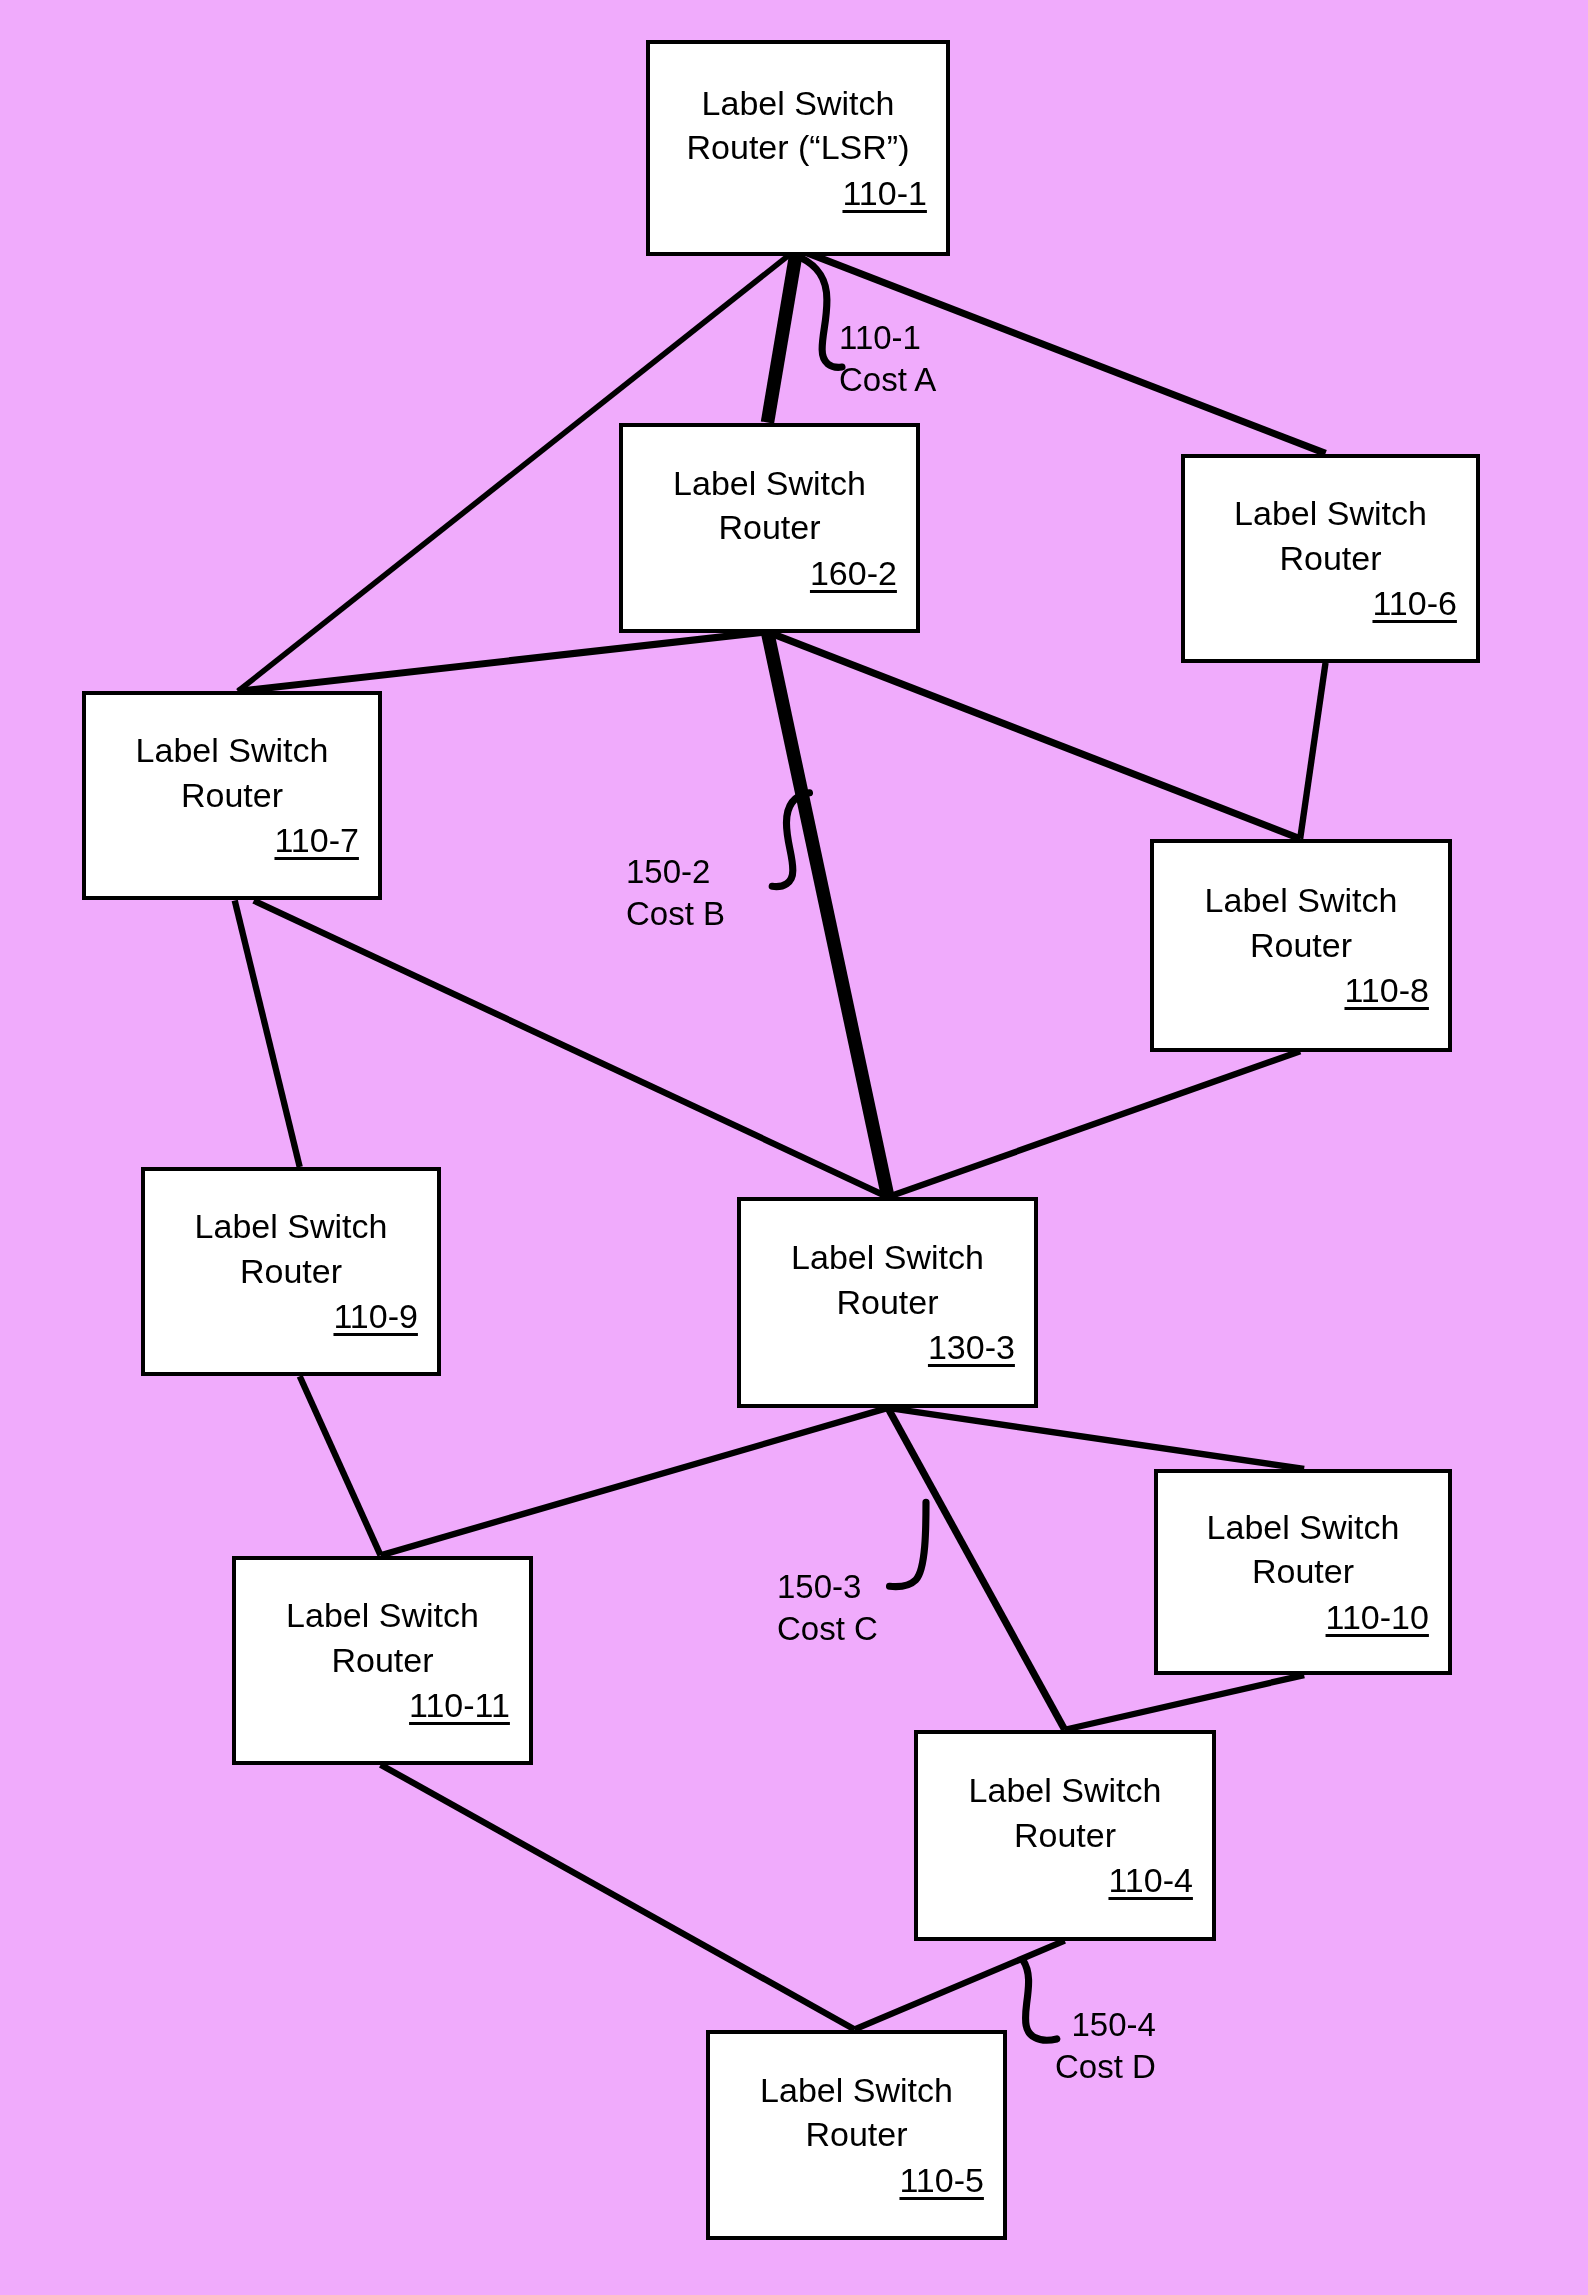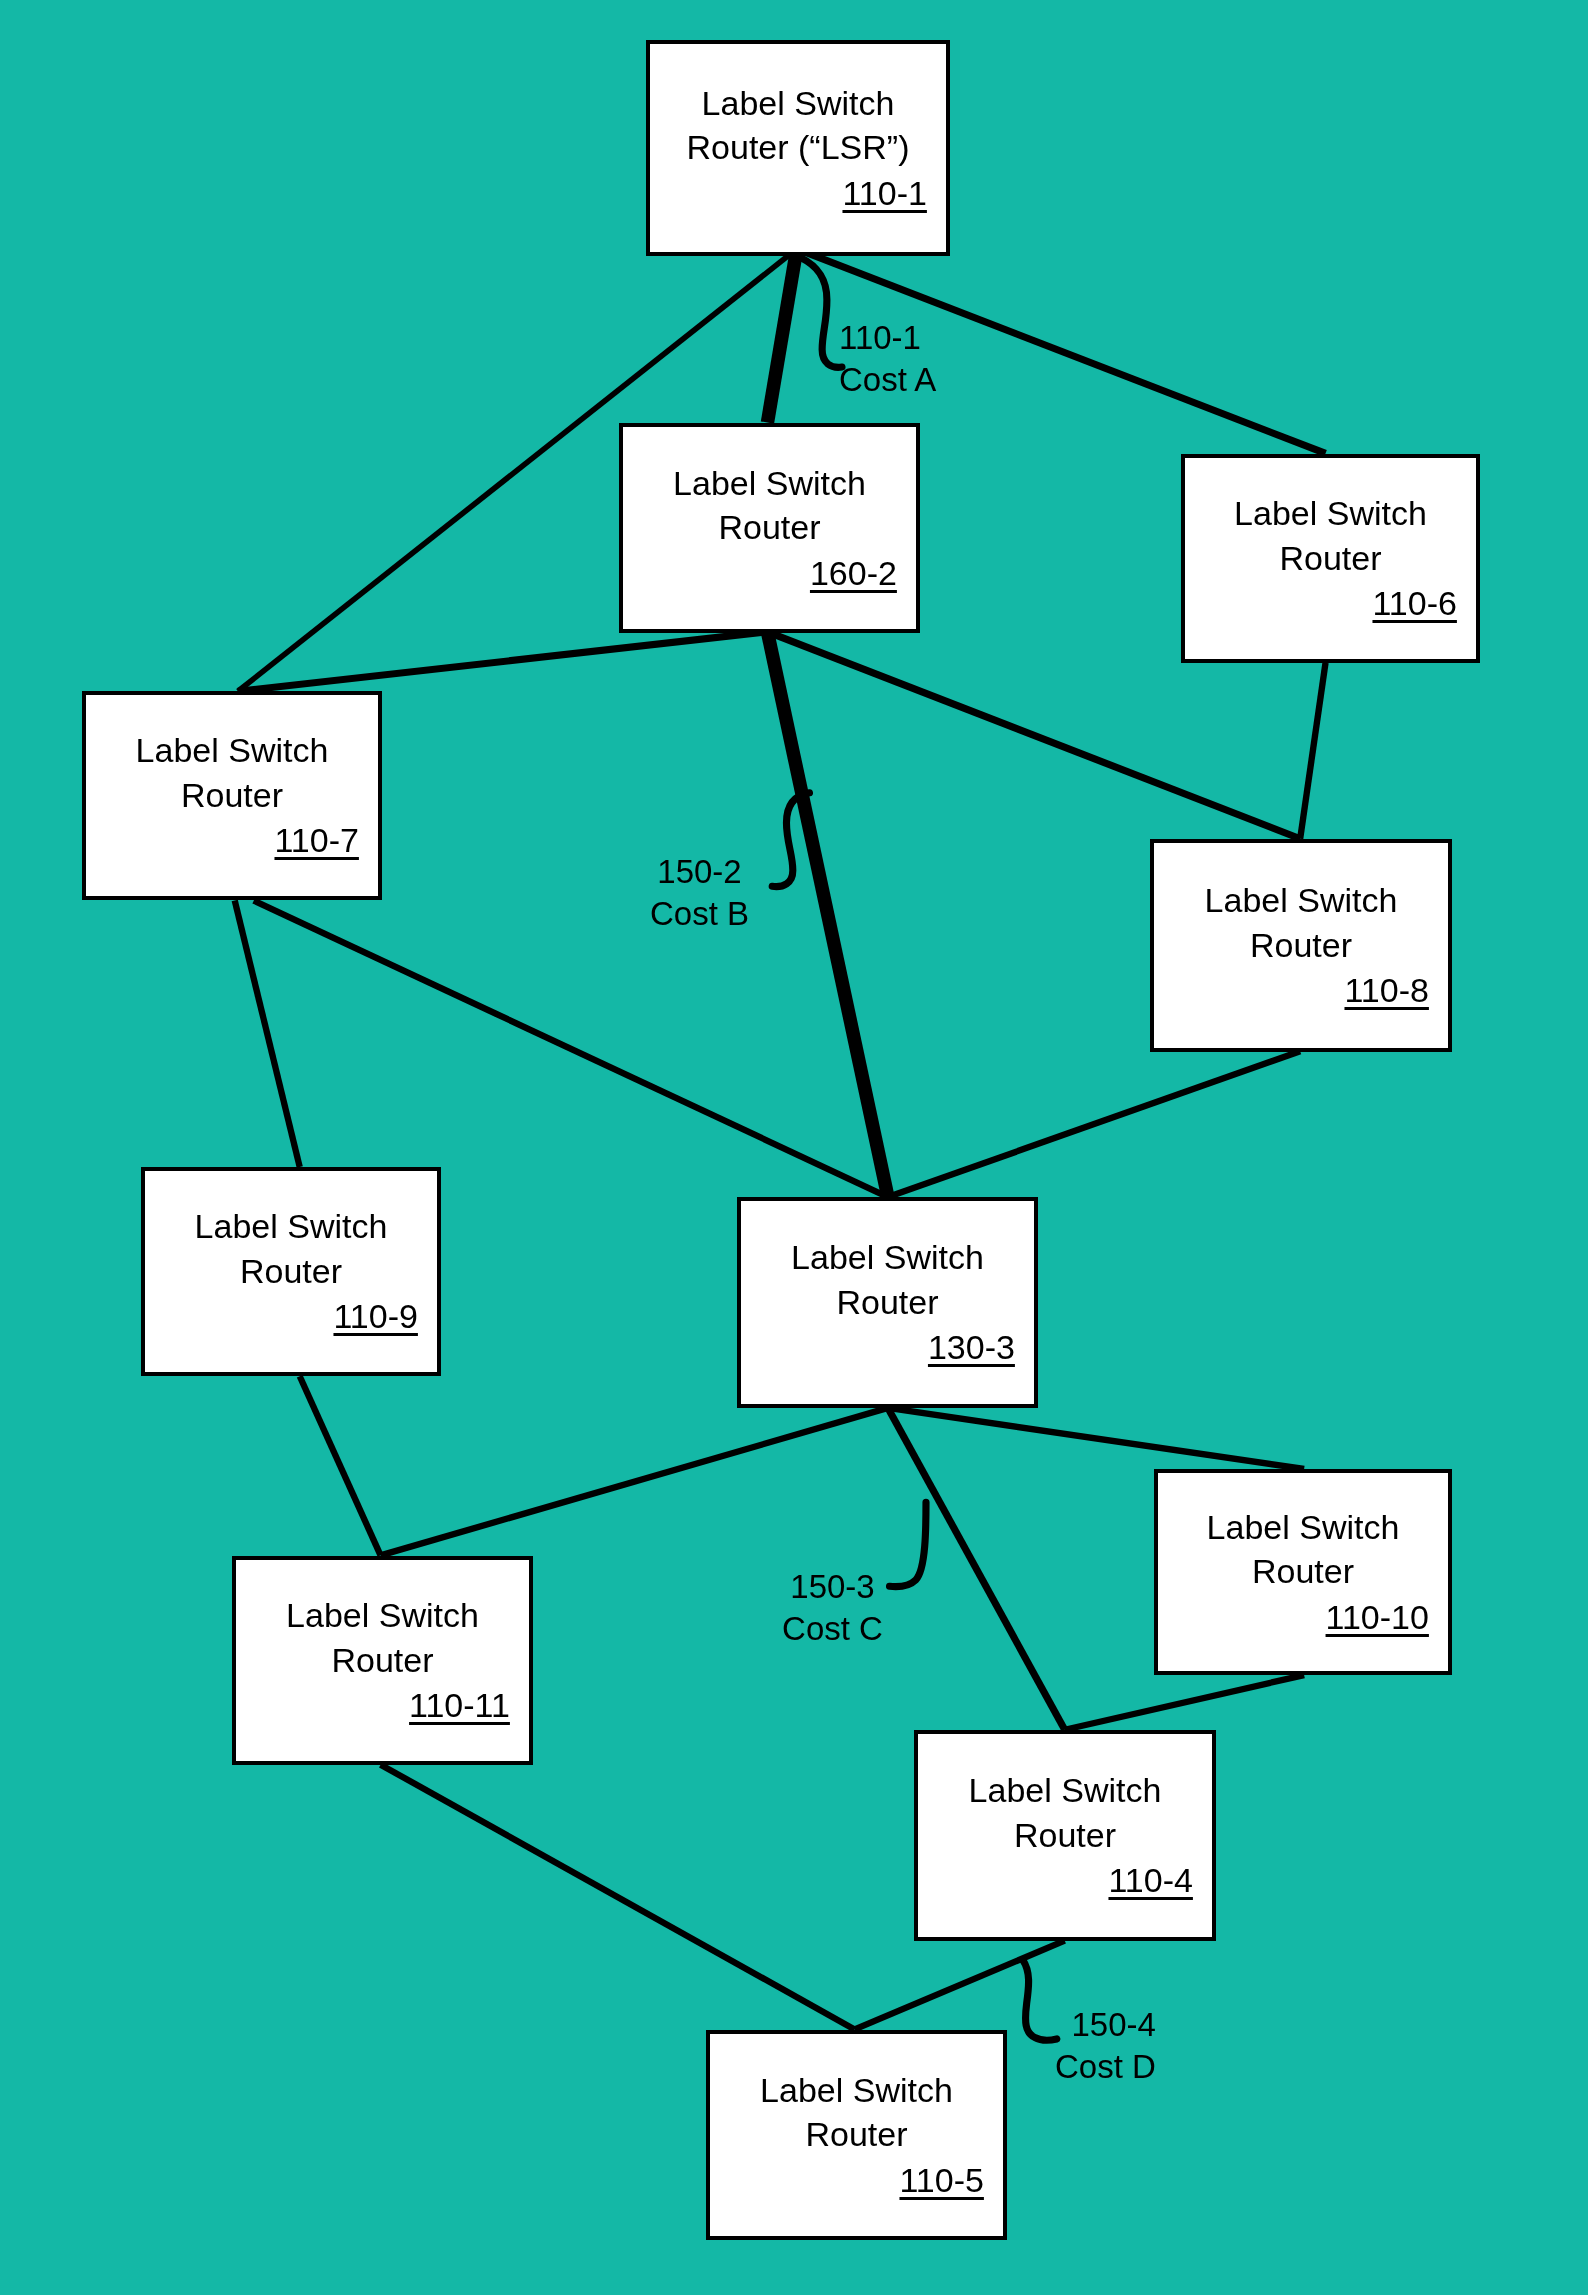--- a/index.html
+++ b/index.html
@@ -4,21 +4,21 @@
 <style>
   html, body {
     margin: 0;
     padding: 0;
     background: #ffffff;
   }
   #canvas {
     position: relative;
     width: 1588px;
     height: 2295px;
-    background: #14b8a6;
+    background: #f0abfc;
     font-family: "Liberation Sans", sans-serif;
     overflow: hidden;
   }
   #edges {
     position: absolute;
     left: 0;
     top: 0;
     width: 1588px;
     height: 2295px;
   }
@@ -54,21 +54,21 @@
     box-sizing: border-box;
   }
   .edge-label {
     position: absolute;
     font-size: 33px;
     line-height: 1.28;
     color: #000000;
     white-space: pre-line;
     text-align: left;
   }
-  .edge-label.ta-right { text-align: center; }
+  .edge-label.ta-right { text-align: left; }
 </style>
 </head>
 <body>
 
 <div id="canvas">
 
   <svg id="edges" viewBox="0 0 2003 2895" xmlns="http://www.w3.org/2000/svg">
 
     <g>
       <line x1="1005" y1="314" x2="300" y2="872" stroke="#000" stroke-width="7"></line>

